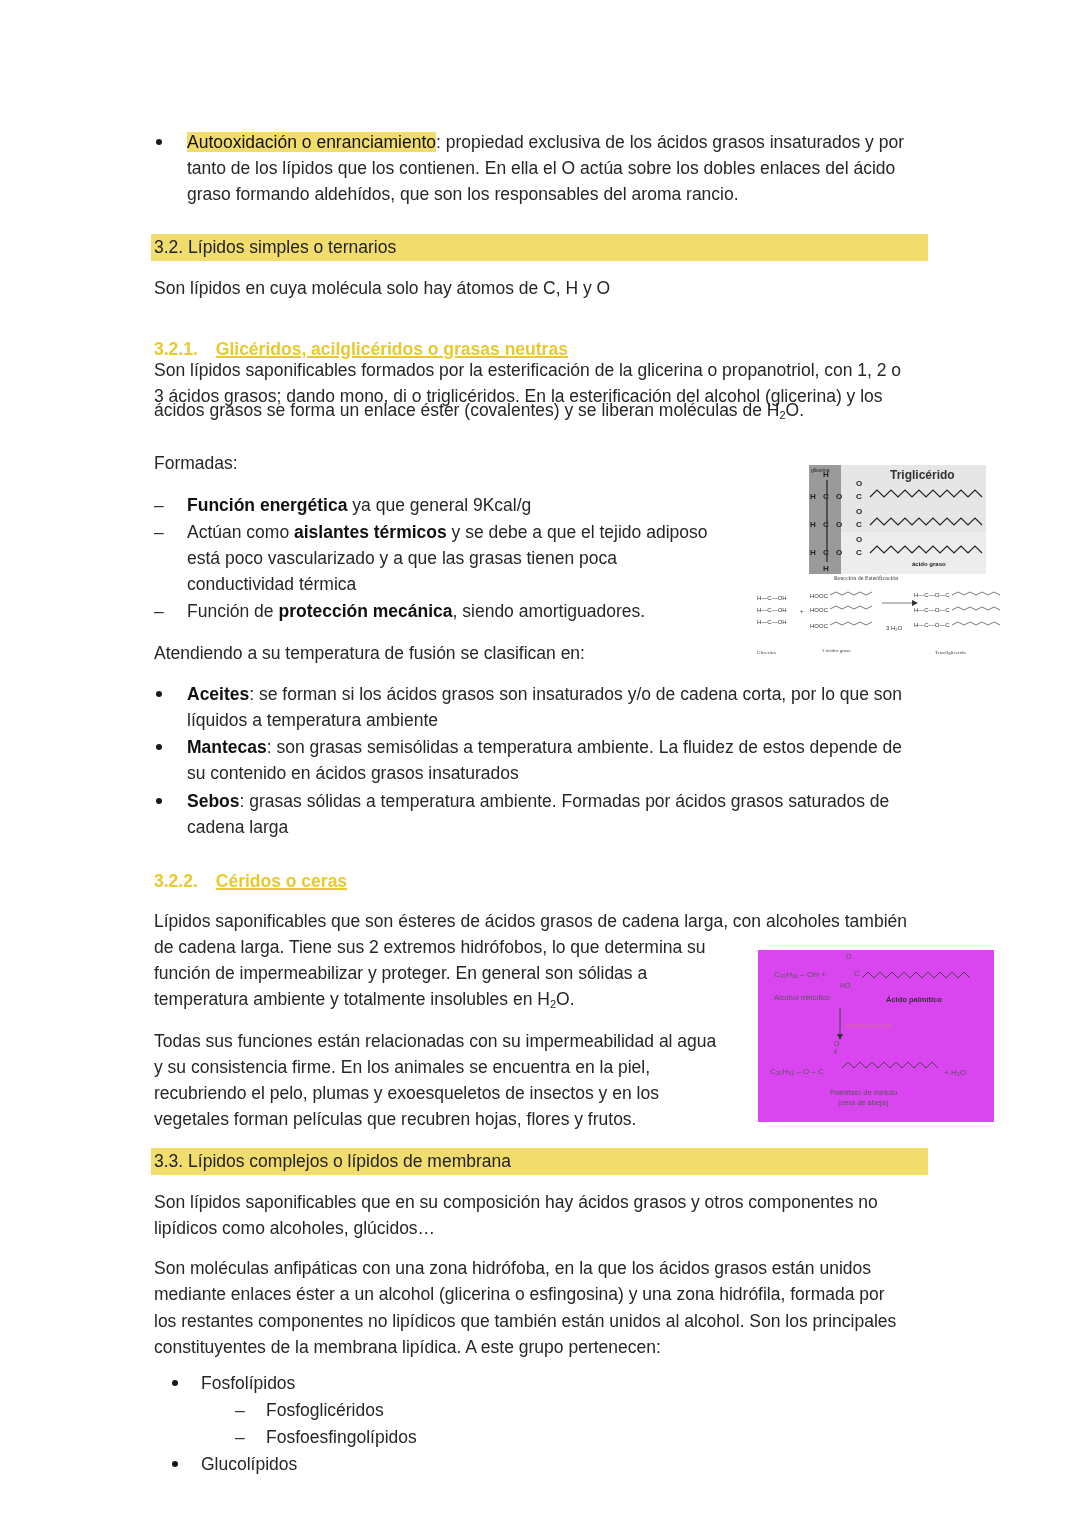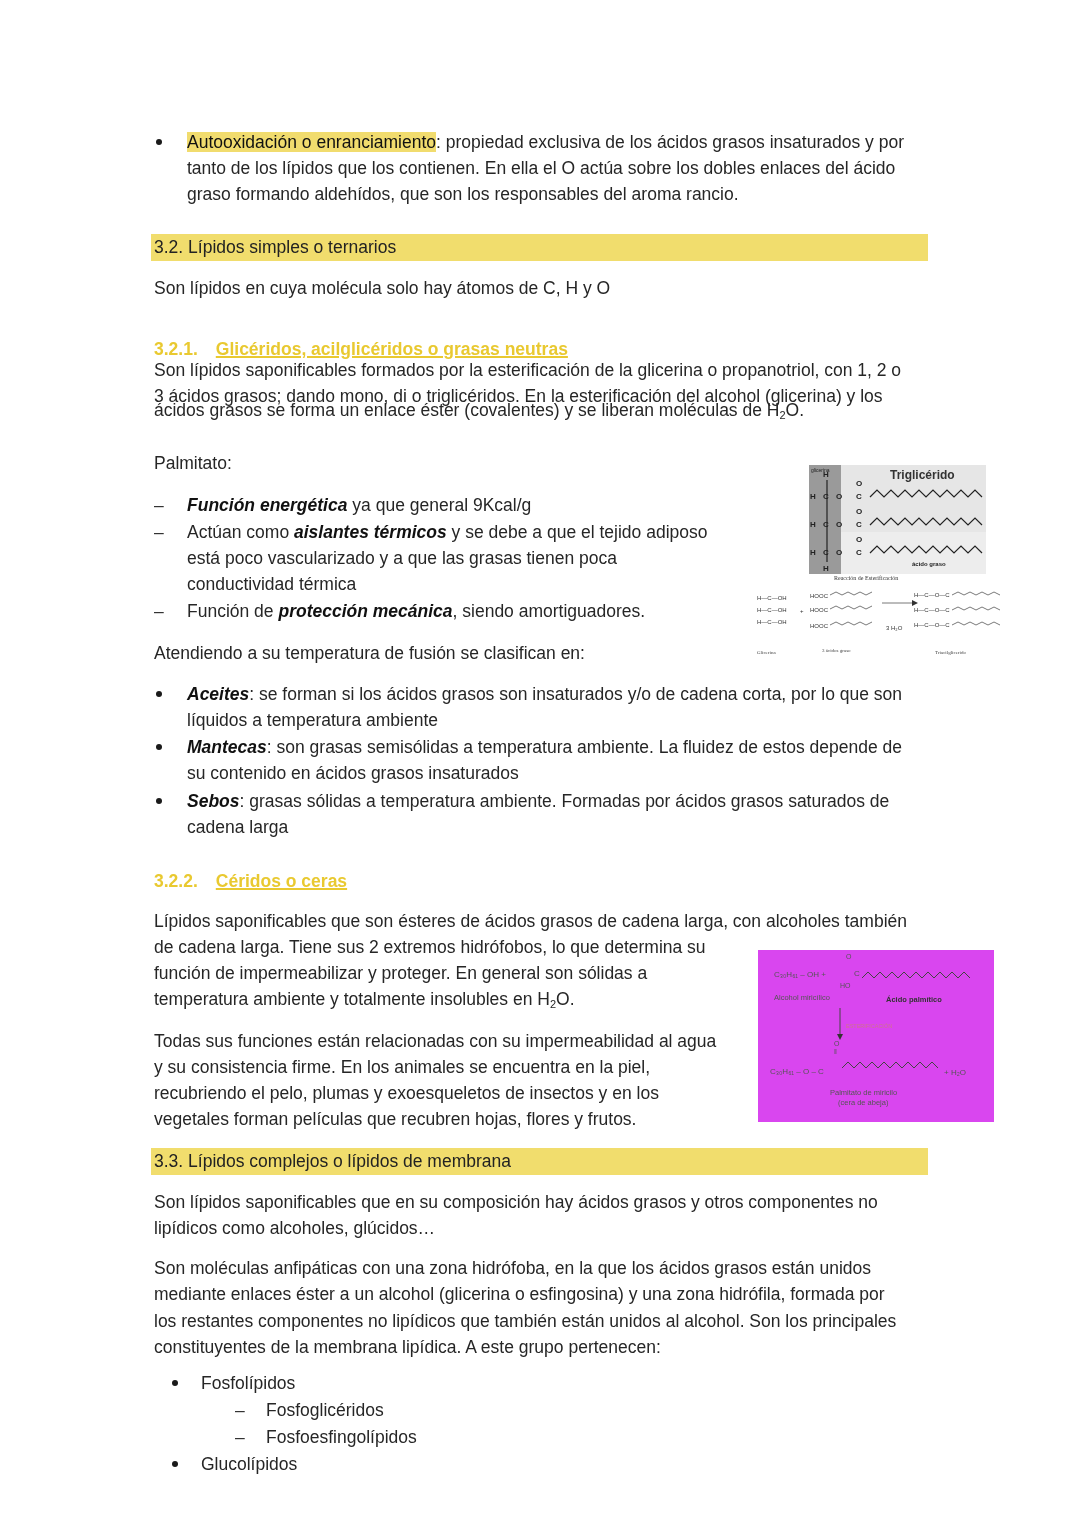--- a/index.html
+++ b/index.html
@@ -5,21 +5,21 @@
   html, body { margin: 0; padding: 0; background: #ffffff; }
   body {
     width: 1080px; height: 1527px; position: relative; overflow: hidden;
     font-family: "Liberation Sans", "DejaVu Sans", sans-serif;
     color: #262626; font-size: 17.5px;
   }
   .line { position: absolute; white-space: nowrap; line-height: 26px; }
   .bullet { position: absolute; width: 6px; height: 6px; border-radius: 50%; background: #1a1a1a; }
   .dash { position: absolute; white-space: nowrap; line-height: 26px; color: #333; }
   .hl { background: #f1dc6e; color: #111; }
-  .bold { font-weight: 600; color: #111; font-style: italic; }
+  .bold { font-weight: 600; color: #111; }
   .h2bar { position: absolute; left: 151px; width: 777px; height: 27px; background: #f1dd6d; }
   .h2text { position: absolute; left: 154px; line-height: 27px; white-space: nowrap; color: #222; }
   .h3 { position: absolute; white-space: nowrap; line-height: 26px; color: #e9c930; font-weight: 700; }
   .h3 .u { text-decoration: underline; text-decoration-thickness: 1.5px; margin-left: 18px; }
   sub { font-size: 11px; vertical-align: -3px; line-height: 0; }
   .fig { position: absolute; }
 </style>
 </head>
 <body>
 
@@ -37,21 +37,21 @@
 <div class="h3" style="left:154px;top:316px;margin-top:20px;">
   <span>3.2.1.</span><span class="u">Glicéridos, acilglicéridos o grasas neutras</span>
 </div>
 
 <div class="line" style="left:154px;top:357px;">Son lípidos saponificables formados por la esterificación de la glicerina o propanotriol, con 1, 2 o</div>
 <div class="line" style="left:154px;top:383px;">3 ácidos grasos; dando mono, di o triglicéridos. En la esterificación del alcohol (glicerina) y los</div>
 <div class="line" style="left:154px;top:397px;">
   <span>ácidos grasos se forma un enlace éster (covalentes) y se liberan moléculas de H</span><sub>2</sub><span>O.</span>
 </div>
 
-<div class="line" style="left:154px;top:450px;">Palmitato:</div>
+<div class="line" style="left:154px;top:450px;">Formadas:</div>
 
 <div class="dash" style="left:154px;top:492px;">–</div>
 <div class="line" style="left:187px;top:492px;">
   <span class="bold">Función energética</span><span> ya que general 9Kcal/g</span>
 </div>
 <div class="dash" style="left:154px;top:519px;">–</div>
 <div class="line" style="left:187px;top:519px;">
   <span>Actúan como </span><span class="bold">aislantes térmicos</span><span> y se debe a que el tejido adiposo</span>
 </div>
 <div class="line" style="left:187px;top:545px;">está poco vascularizado y a que las grasas tienen poca</div>

